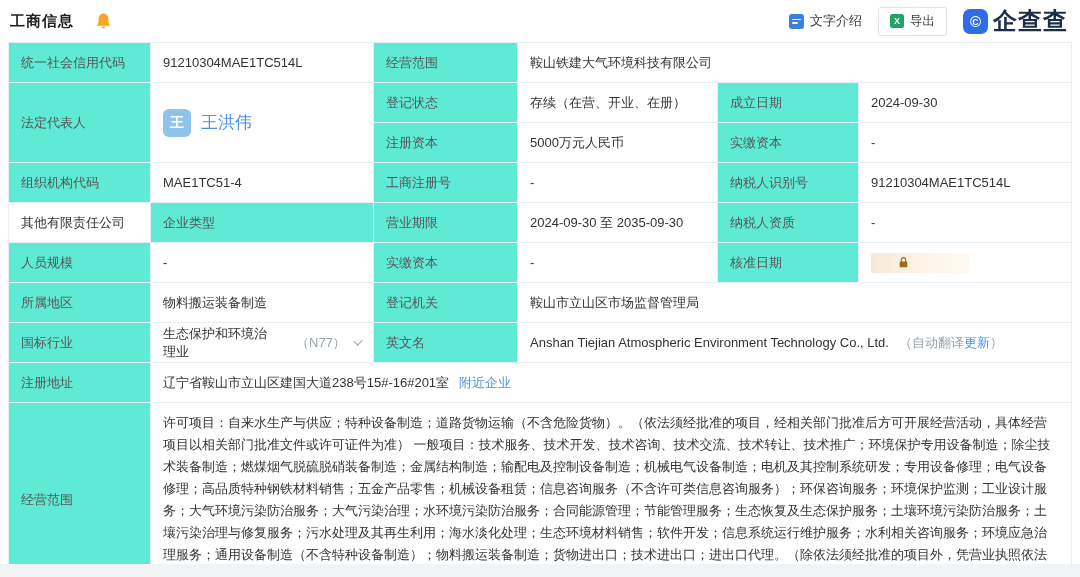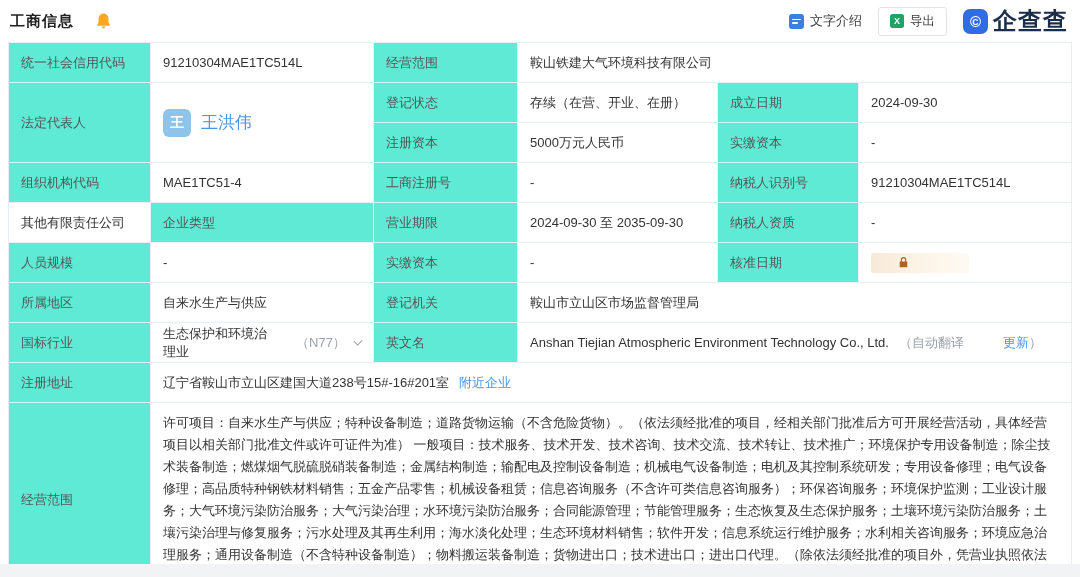--- a/index.html
+++ b/index.html
@@ -33,21 +33,21 @@
           grid-template-columns:142px 223px 144px 200px 141px 1fr;
           grid-template-rows:repeat(9,40px) minmax(152px,auto);
           border-top:1px solid #e6eef6; border-left:1px solid #e6eef6; font-size:13px; }
   .cell { border-right:1px solid #e6eef6; border-bottom:1px solid #e6eef6;
           display:flex; align-items:center; padding:0 12px; color:#333; }
   .lbl  { background:#5eead4; color:#565656; }
   .rs2  { grid-row:span 2; }
   .sp3  { grid-column:span 3; }
   .sp5  { grid-column:span 5; }
   .multi{ display:block; padding:9px 14px 9px 12px; line-height:22px; color:#333; }
-  .link { color:#4e94df; cursor:pointer; text-decoration:none;margin-left:39px; }
+  .link { color:#4e94df; cursor:pointer; text-decoration:none; }
   .avatar { width:28px; height:28px; border-radius:6px; background:#8ec4ea; color:#fff;
           font-size:14px; font-weight:bold; display:flex; align-items:center; justify-content:center; cursor:pointer; }
   .rep-name { margin-left:10px; font-size:17px; }
   .gray { color:#9aa2ab; }
   .chev { width:7px; height:7px; border-right:1.5px solid #9aa2ab; border-bottom:1.5px solid #9aa2ab;
           transform:rotate(45deg) translate(-1px,-1px); display:inline-block; margin-left:9px; cursor:pointer; }
   .gap6 { margin-left:22px; } .gap10 { margin-left:10px; }
   .lock-pill { position:relative; width:98px; height:20px; border-radius:3px;
           background:linear-gradient(90deg,#f6e9d8 0%,#fcf3e6 45%,#fefaf3 100%);
           display:flex; align-items:center; padding-left:26px; filter:saturate(1.05); }
@@ -129,21 +129,21 @@
     <div class="cell lbl">核准日期</div>
     <div class="cell">
       <span class="lock-pill">
         <svg class="lock-ic" viewBox="0 0 24 24">
           <path fill="#a9641f" d="M7 10V7a5 5 0 0 1 10 0v3h1.2c.5 0 .8.4.8.9v9.2c0 .5-.3.9-.8.9H5.8c-.5 0-.8-.4-.8-.9v-9.2c0-.5.3-.9.8-.9H7zm2 0h6V7a3 3 0 0 0-6 0v3z"></path>
         </svg>
       </span>
     </div>
 
     <div class="cell lbl">所属地区</div>
-    <div class="cell">自来水生产与供应</div>
+    <div class="cell">物料搬运装备制造</div>
     <div class="cell lbl">登记机关</div>
     <div class="cell sp3">鞍山市立山区市场监督管理局</div>
 
     <div class="cell lbl">国标行业</div>
     <div class="cell">
       <span>生态保护和环境治理业</span>
       <span class="gray gap6">（N77）</span>
       <span class="chev"></span>
     </div>
     <div class="cell lbl">英文名</div>

